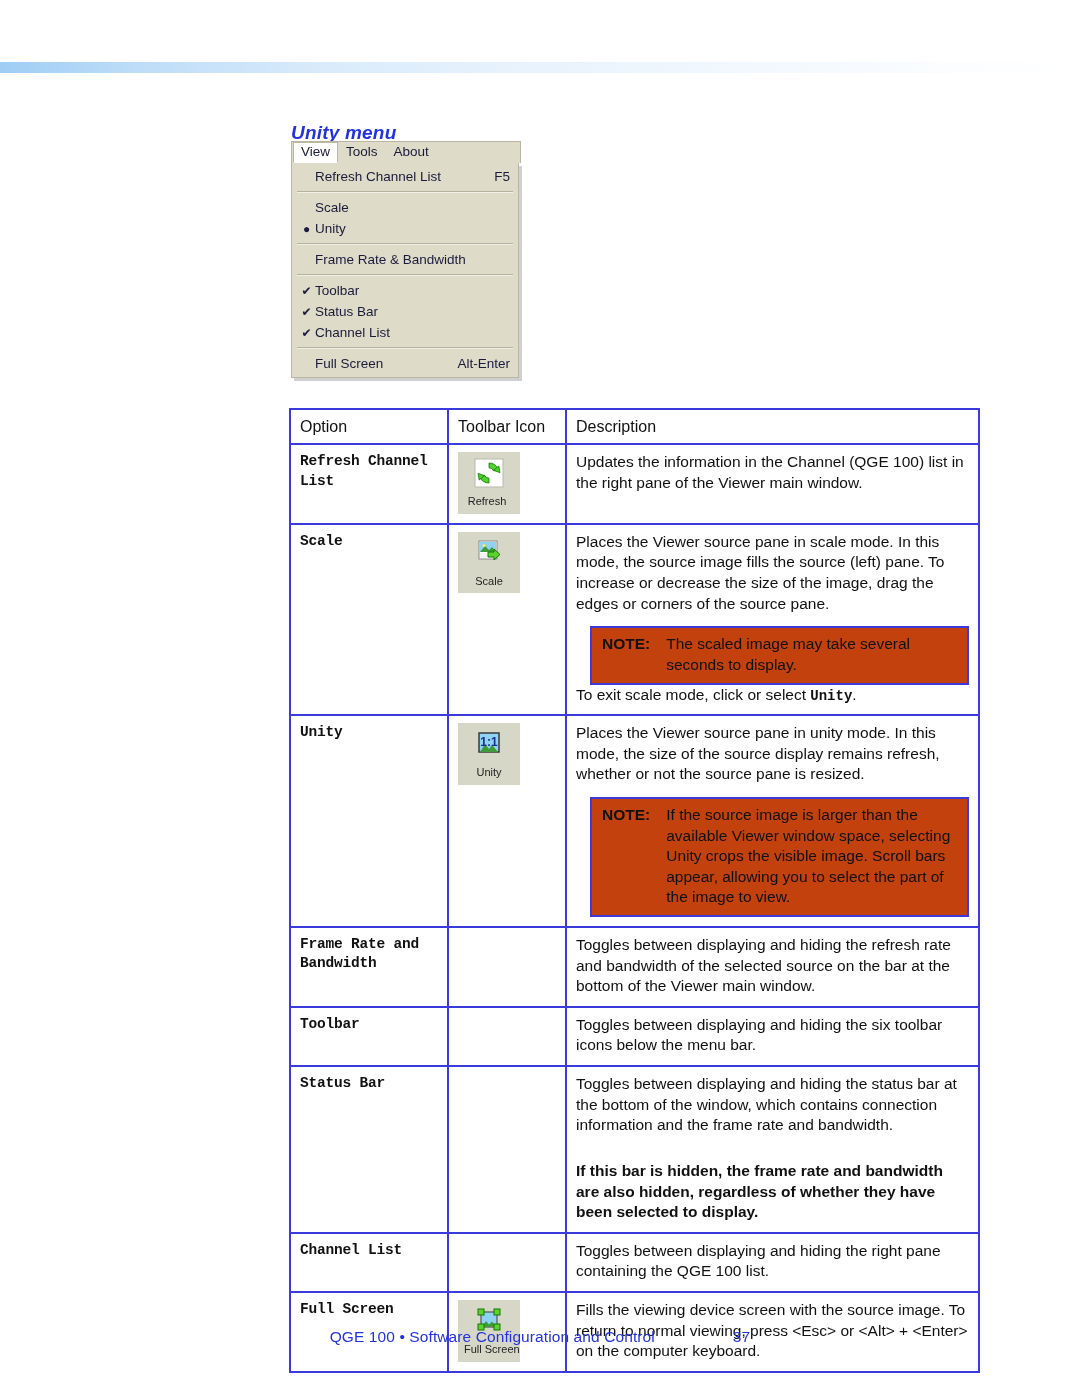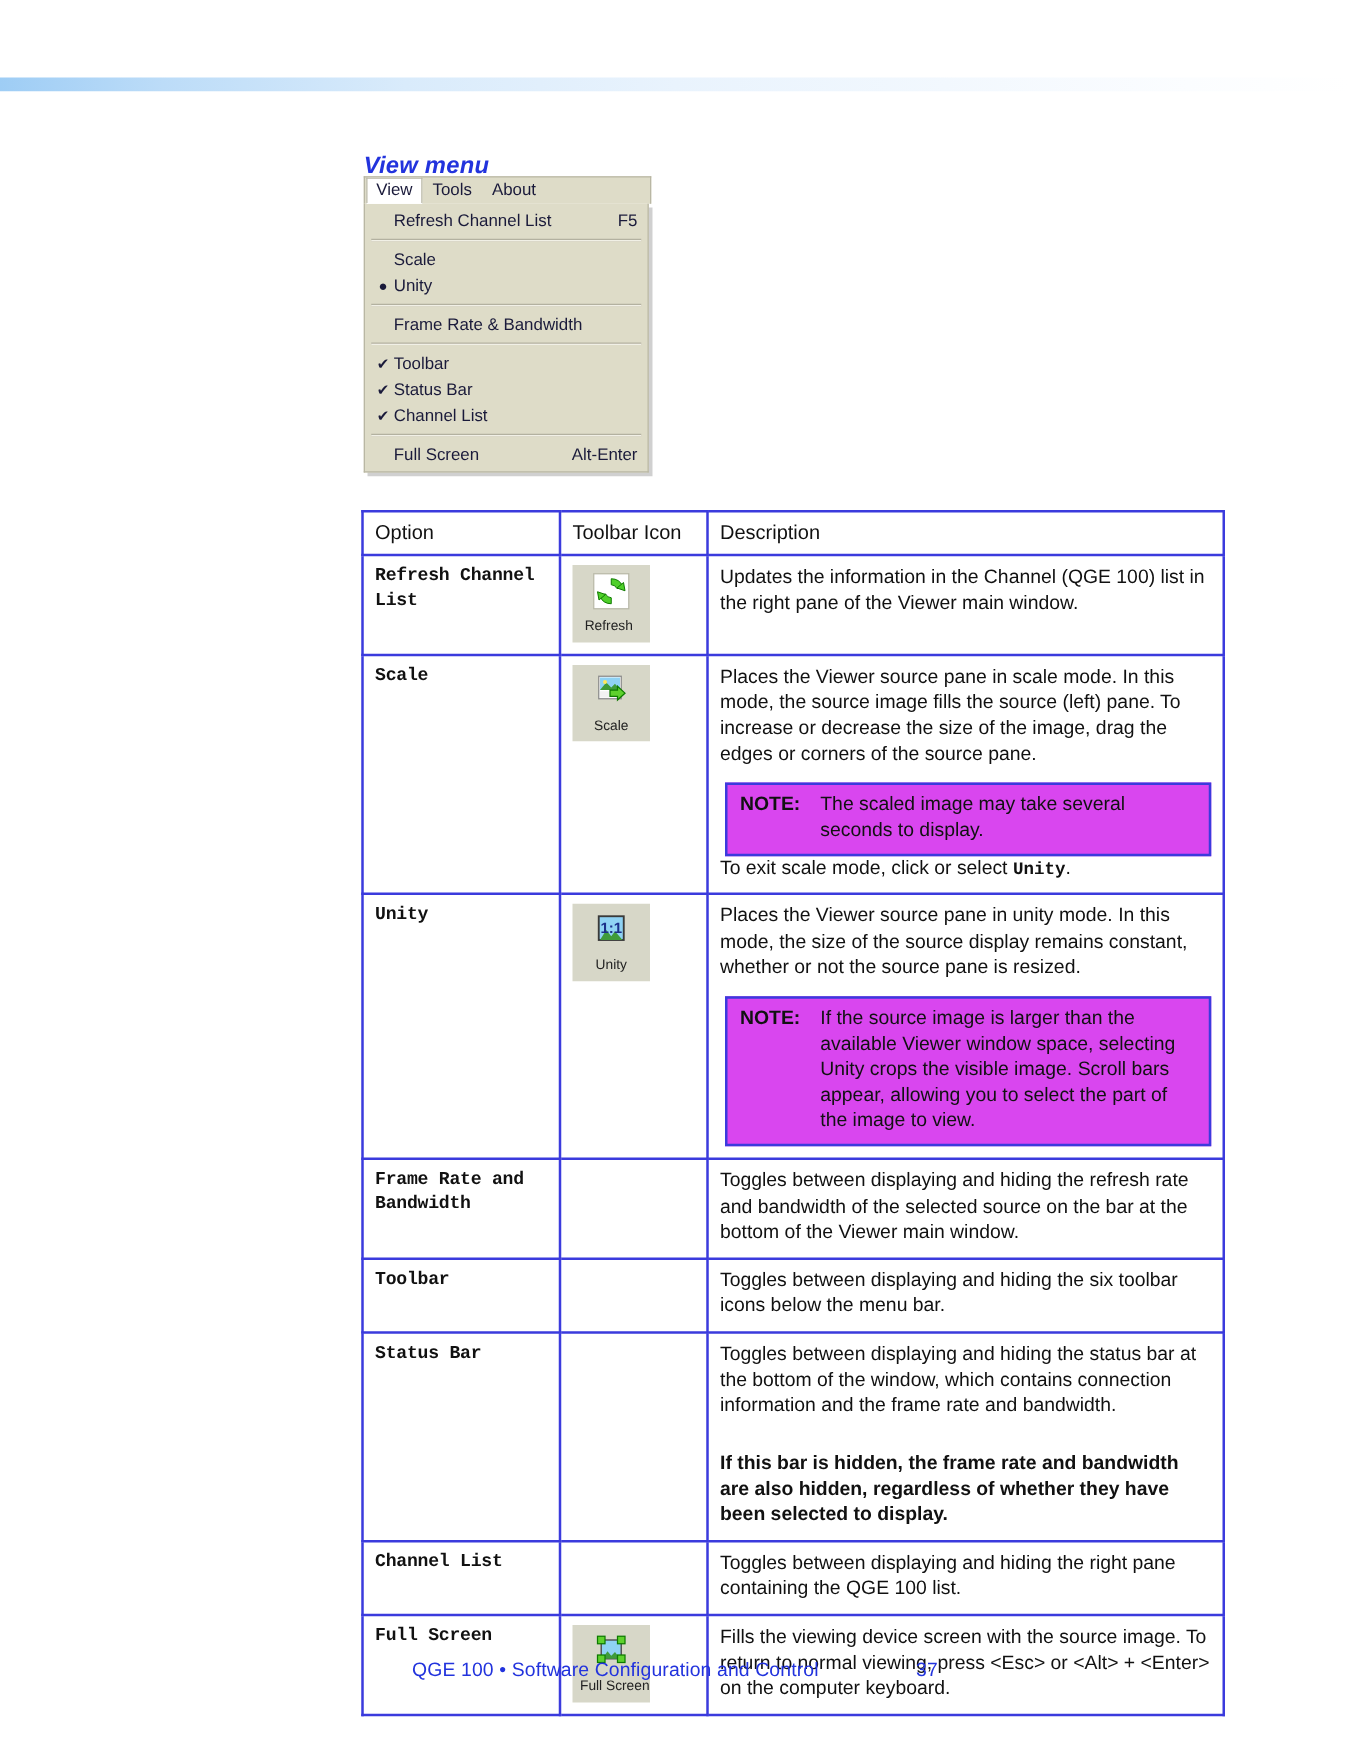--- a/index.html
+++ b/index.html
@@ -162,23 +162,23 @@
     font-weight: bold;
     font-size: 14px;
   }
   .cell-icon { text-align: center; padding-top: 10px; margin-top: 28px; }
   .desc p { margin: 0 0 0 0; }
   .desc p + p { margin-top: 25px; font-weight: bold; }
 
   
   .note-box {
     border: 2px solid #3b3bdd;
-    background: #d946ef;
+    background: #c2410c;
     padding: 6px 9px 7px 10px;
-    margin: 12px 0 0 4px;
+    margin: 12px 0 0 14px;
     display: flex;
     align-items: flex-start;
     box-sizing: border-box;
   }
   .note-label {
     font-weight: bold;
     flex: 0 0 auto;
     padding-right: 16px;
     white-space: nowrap;
   }
@@ -236,21 +236,21 @@
     padding-left: 40px;
   }
 </style>
 </head>
 <body>
 
 <div class="page">
 
   <div class="top-band"></div>
 
-  <div class="section-heading">View menu</div>
+  <div class="section-heading">Unity menu</div>
 
   <div class="menu-shot">
     <div class="menubar">
       <div class="menubar-item active">View</div>
       <div class="menubar-item">Tools</div>
       <div class="menubar-item">About</div>
     </div>
 
     <div class="dropdown">
 
@@ -379,21 +379,21 @@
           <span class="tb-btn">
             <svg class="tb-glyph" viewBox="0 0 32 32">
               <rect x="6" y="5" width="20" height="19" fill="#8fd2f4" stroke="#3a3a3a" stroke-width="1.5"></rect>
               <path d="M7 24 l5 -8 l4 5 l3 -4 l6 7 z" fill="#3f9b3a"></path>
               <text x="16" y="18" font-family="Liberation Sans, sans-serif" font-size="12" font-weight="bold" fill="#1b2f8a" text-anchor="middle">1:1</text>
             </svg>
             <span class="tb-caption">Unity</span>
           </span>
         </td>
         <td class="desc">
-          <p>Places the Viewer source pane in unity mode. In this mode, the size of the source display remains constant, whether or not the source pane is resized.</p>
+          <p>Places the Viewer source pane in unity mode. In this mode, the size of the source display remains refresh, whether or not the source pane is resized.</p>
           <div class="note-box">
             <span class="note-label">NOTE:</span>
             <span class="note-text">If the source image is larger than the available Viewer window space, selecting Unity crops the visible image. Scroll bars appear, allowing you to select the part of the image to view.</span>
           </div>
         </td>
       </tr>
 
       <tr>
         <td class="opt-name">Frame Rate and Bandwidth</td>
         <td class="cell-icon"></td>

